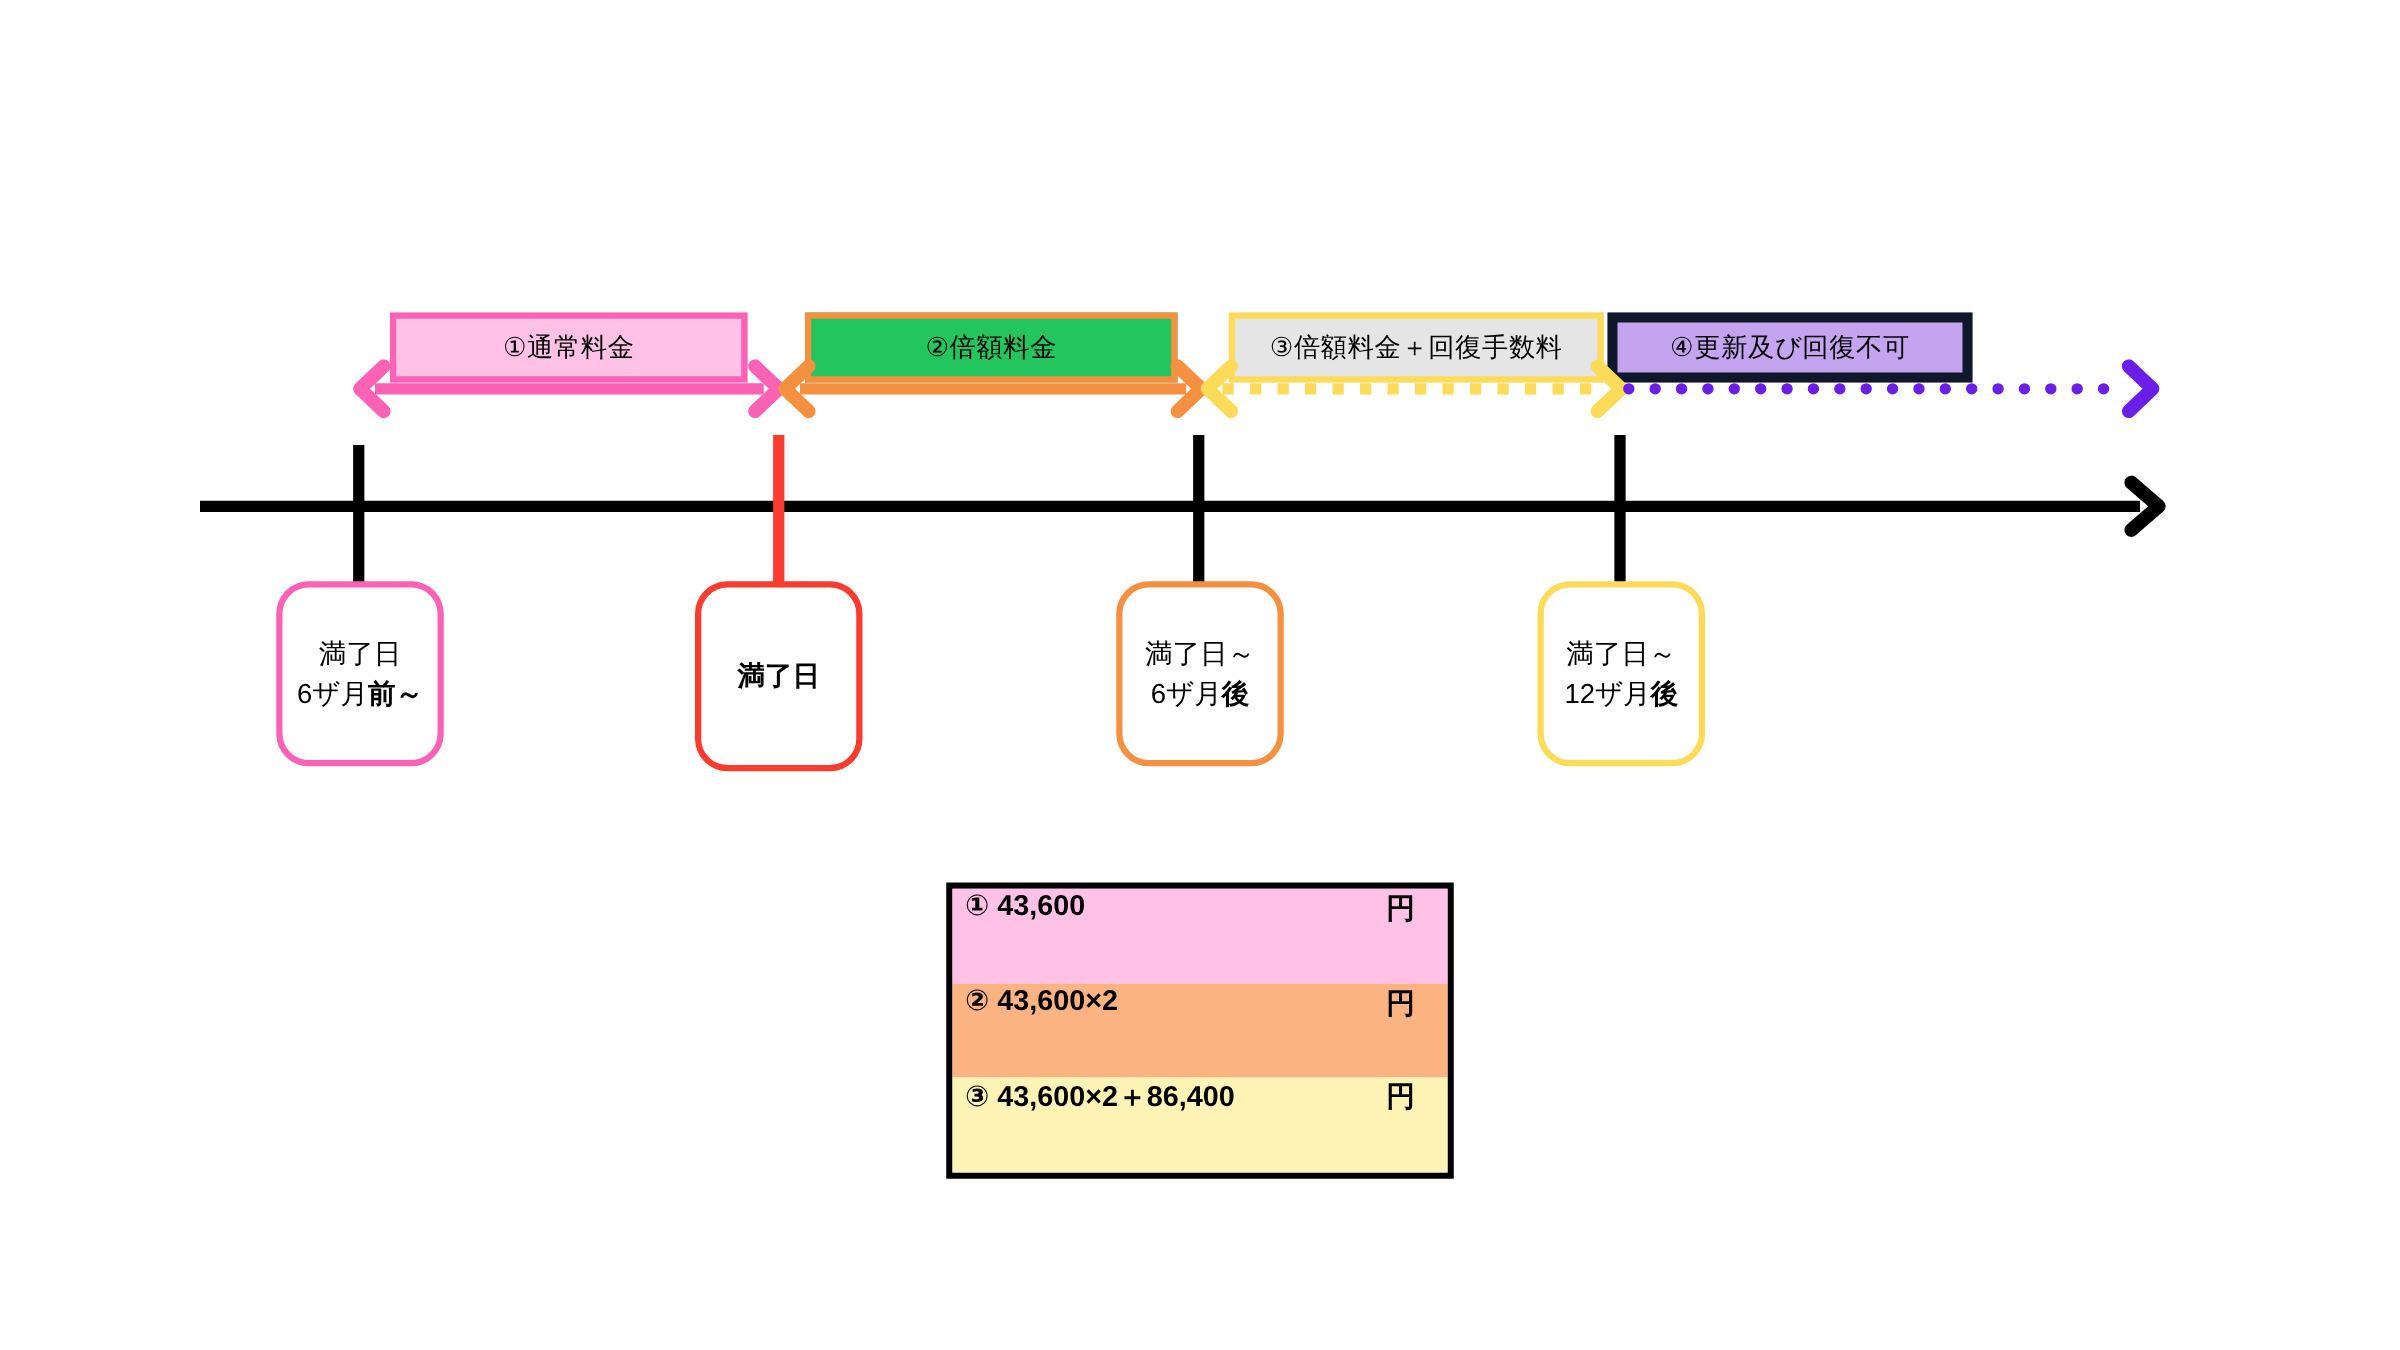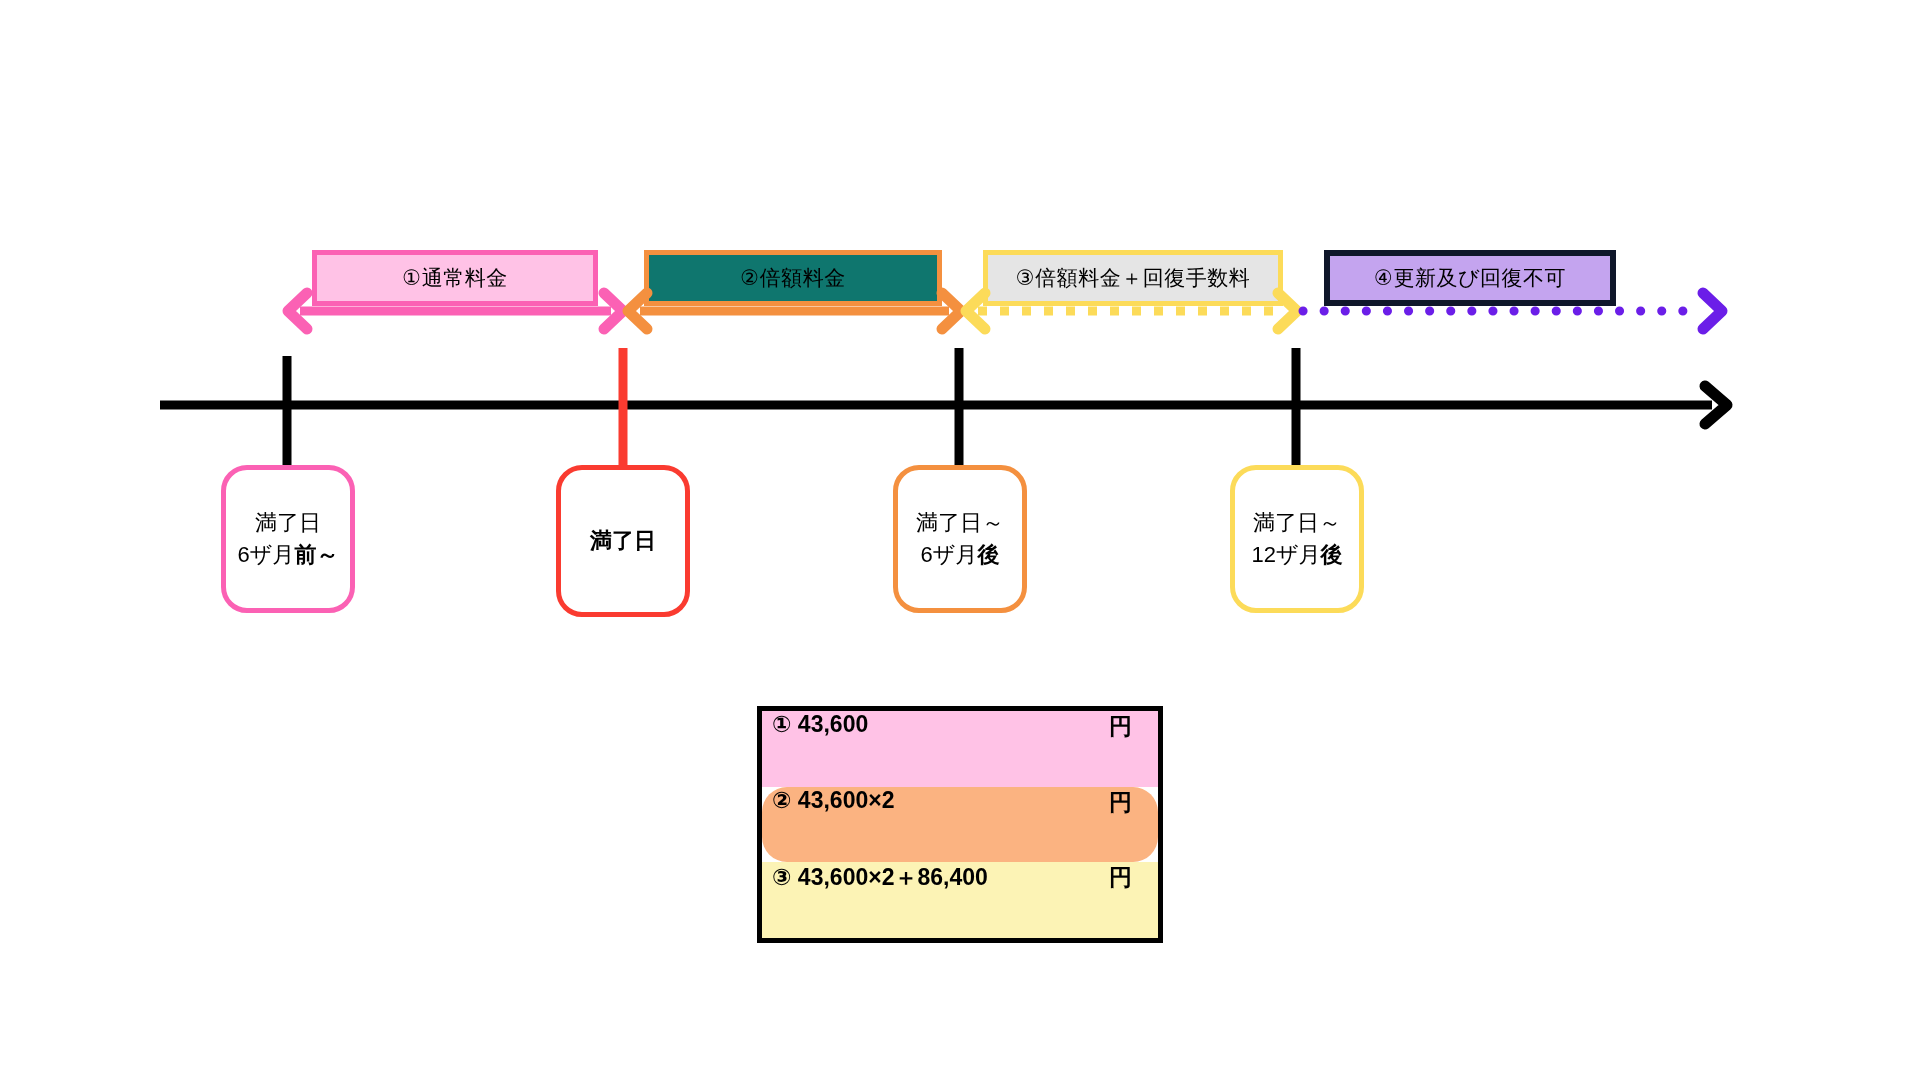--- a/index.html
+++ b/index.html
@@ -33,29 +33,29 @@
     letter-spacing: 0.5px;
     white-space: nowrap;
     margin-top: 32px;
   }
   .cat-1 {
     left: 312px; top: 218px; width: 286px; height: 56px;
     background: #ffc2e6; border: 5px solid #fb61b4;
   }
   .cat-2 {
     left: 644px; top: 218px; width: 298px; height: 56px;
-    background: #0f766e; border: 5px solid #f4903f;
+    background: #22c55e; border: 5px solid #f4903f;
   }
   .cat-3 {
     left: 983px; top: 218px; width: 300px; height: 56px;
     background: #e5e5e5; border: 5px solid #fcdb59; justify-content: center;
   }
   .cat-4 {
-    left: 1324px; top: 218px; width: 292px; height: 56px;
-    background: #c4a4ef; border: 6px solid #0f172a;
+    left: 1286px; top: 218px; width: 292px; height: 56px;
+    background: #c4a4ef; border: 8px solid #0f172a;
   }
 
   
   .arrow-layer {
     position: absolute;
     left: 0; top: 0;
     width: 1920px; height: 1080px;
     pointer-events: none;
   }
 
@@ -105,21 +105,21 @@
     font-size: 23px;
     font-weight: bold;
     color: #000000;
     padding: 0 12px 0 10px;
     box-sizing: border-box;
     white-space: nowrap;
   }
   .price-row .amount { flex: 1 1 auto; }
   .price-row .unit   { flex: 0 0 auto; padding-right: 14px; }
   .pr-1 { background: #ffc2e6; }
-  .pr-2 { background: #fbb381; border-radius: 25px; }
+  .pr-2 { background: #fbb381; }
   .pr-3 { background: #fcf3b5; }
 </style>
 </head>
 <body>
 
 <div id="stage">
 
   <div class="cat-box cat-1">
     <span>①通常料金</span>
   </div>

